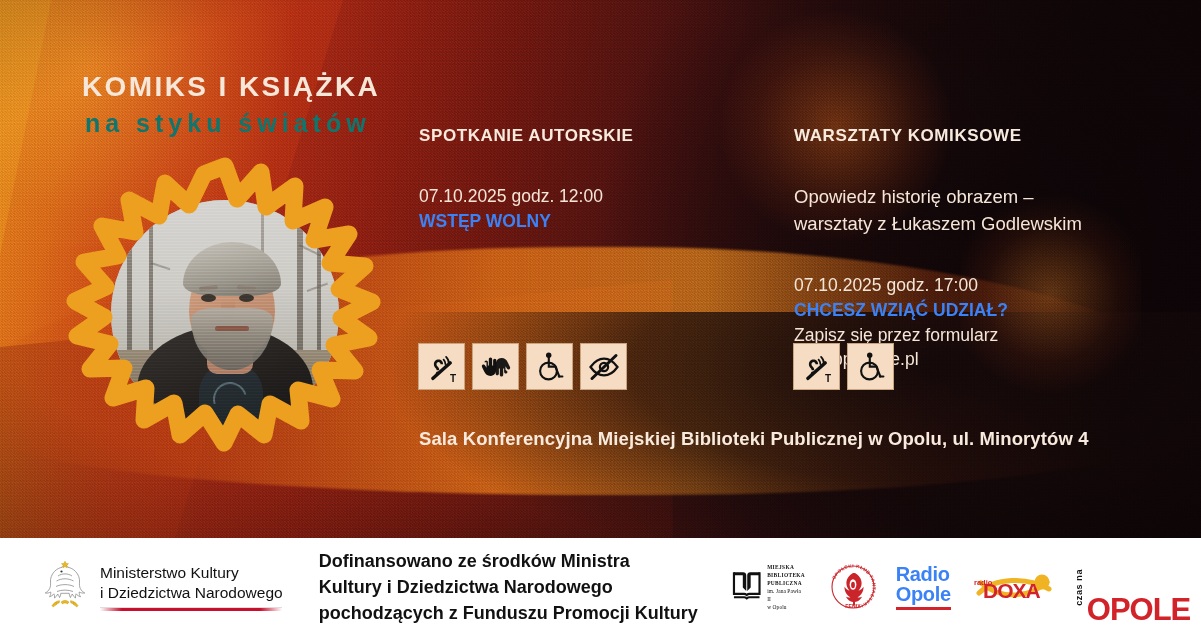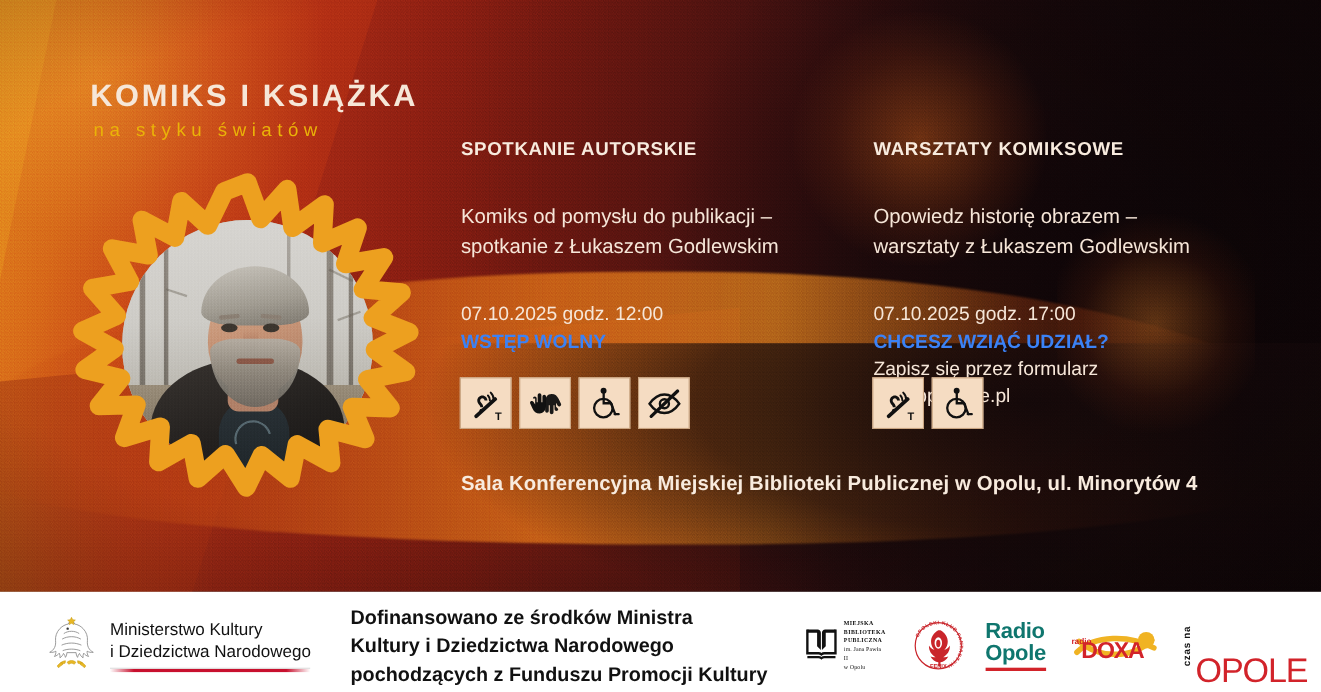--- a/index.html
+++ b/index.html
@@ -142,24 +142,24 @@
   .headline .line1 {
     font-size: 28px;
     font-weight: bold;
     letter-spacing: 2.4px;
     color: #f6e7d8;
     white-space: nowrap;
     line-height: 1.1;
   }
   .headline .line2 {
     margin-top: 7px;
-    font-size: 17px;
-    font-weight: normal;
+    font-size: 25px;
+    font-weight: bold;
     letter-spacing: 5.0px;
-    color: #eab308;
+    color: #0f766e;
     white-space: nowrap;
     line-height: 1.1;
     padding-left: 3px;
   }
 
   
   .portrait-wrap {
     position: absolute;
     left: 56px; top: 152px;
     width: 338px; height: 324px;
@@ -455,21 +455,21 @@
   
   .logo-radioopole {
     margin-left: 18px;
     display: flex;
     flex-direction: column;
     align-items: flex-start;
   }
   .ro-text {
     font-size: 20px;
     font-weight: bold;
-    color: #0f766e;
+    color: #3b82f6;
     letter-spacing: -0.3px;
     line-height: 1;
   }
   .ro-rule {
     margin-top: 3px;
     width: 100%; height: 3px;
     background: #d2232a;
   }
 
   
@@ -490,21 +490,21 @@
     font-size: 9px;
     font-weight: bold;
     color: #141414;
     writing-mode: vertical-rl;
     transform: rotate(180deg);
     letter-spacing: 0.6px;
     line-height: 1;
   }
   .cz-main {
     font-size: 31px;
-    font-weight: normal;
+    font-weight: bold;
     color: #d2232a;
     letter-spacing: -1px;
     line-height: 1;
     position: relative;
     margin-top: 44px;
   }
 
   
   .logo-kz {
     margin-left: 22px;
@@ -583,24 +583,20 @@
                  L124 283 L118 251 L88 268 L90 236 L57 246 L68 216
                  L34 217 L54 192 L21 184 L48 165 L19 149 L50 135
                  L28 110 L62 104 L46 74 L79 80 L73 48 L103 64
                  L109 31 L133 53 L148 22 Z"></path>
       </g>
     </svg>
   </div>
 
   <div class="col col-1">
     <div class="kicker">SPOTKANIE AUTORSKIE</div>
-    <div class="desc">
-      <div>Komiks od pomysłu do publikacji –</div>
-      <div>spotkanie z Łukaszem Godlewskim</div>
-    </div>
     <div class="when">07.10.2025 godz. 12:00</div>
     <div class="cta">WSTĘP WOLNY</div>
   </div>
 
   <div class="col col-2">
     <div class="kicker">WARSZTATY KOMIKSOWE</div>
     <div class="desc">
       <div>Opowiedz historię obrazem –</div>
       <div>warsztaty z Łukaszem Godlewskim</div>
     </div>

